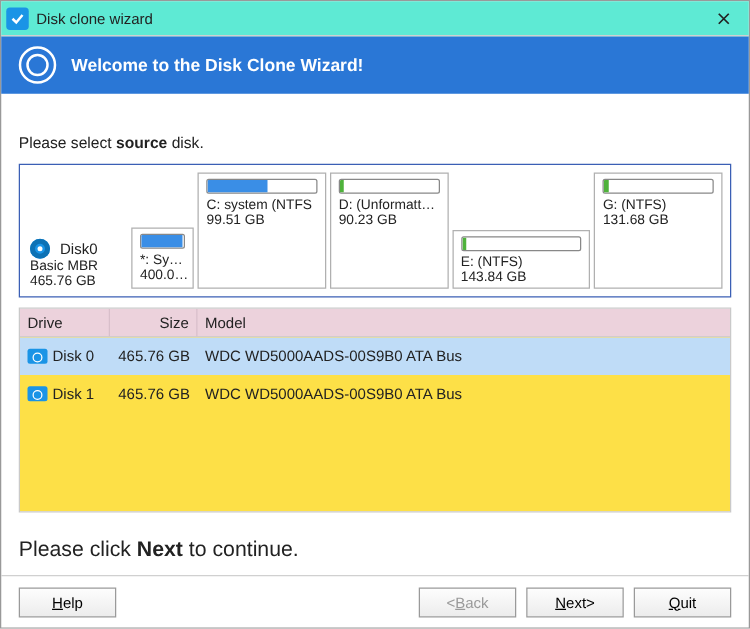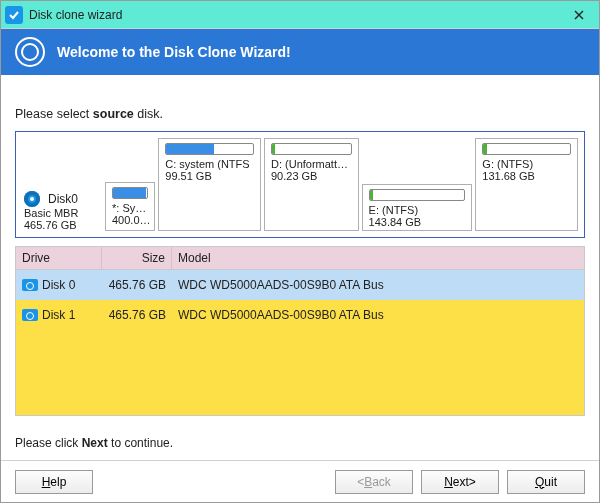--- a/index.html
+++ b/index.html
@@ -158,21 +158,21 @@
   .thead {
     display: flex;
     background: #ecd2dc;
     font-size: 12px;
     border-bottom: 1px solid #c9c9c9;
   }
   .thead > div, .trow > div {
     padding: 4px 6px;
     box-sizing: border-box;
   }
-  .th-drive, .td-drive { width: 86px; display:flex; align-items:center; gap:4px;text-align:center; }
+  .th-drive, .td-drive { width: 72px; display:flex; align-items:center; gap:4px;text-align:center; }
   .th-size, .td-size { width: 70px; text-align: right; }
   .th-model, .td-model { flex: 1; }
   .thead > div { border-right: 1px solid #d8bfca; }
   .thead > div:last-child { border-right: none; }
   .thead .th-size { text-align: right; }
 
   .tbody { flex:1; overflow:auto; background:#fde047; }
   .trow {
     display: flex;
     font-size: 12px;
@@ -185,21 +185,21 @@
     width: 16px; height: 12px;
     background: #1a94e6;
     border-radius: 2px;
     position: relative;
   }
   .trow .row-icon::after{
     content:""; position:absolute; left:4px; top:3px; width:6px; height:6px;
     border:1px solid #fff; border-radius:50%;
   }
 
-  .hint { font-size: 12px; margin: 20px 0 4px 0; }
+  .hint { font-size: 17px; margin: 20px 0 4px 0; }
   .hint b { font-weight: 700; }
 
   .footer {
     border-top: 1px solid #d0d0d0;
     height: 42px;
     display: flex;
     align-items: center;
     padding: 0 14px;
     gap: 8px;
   }

